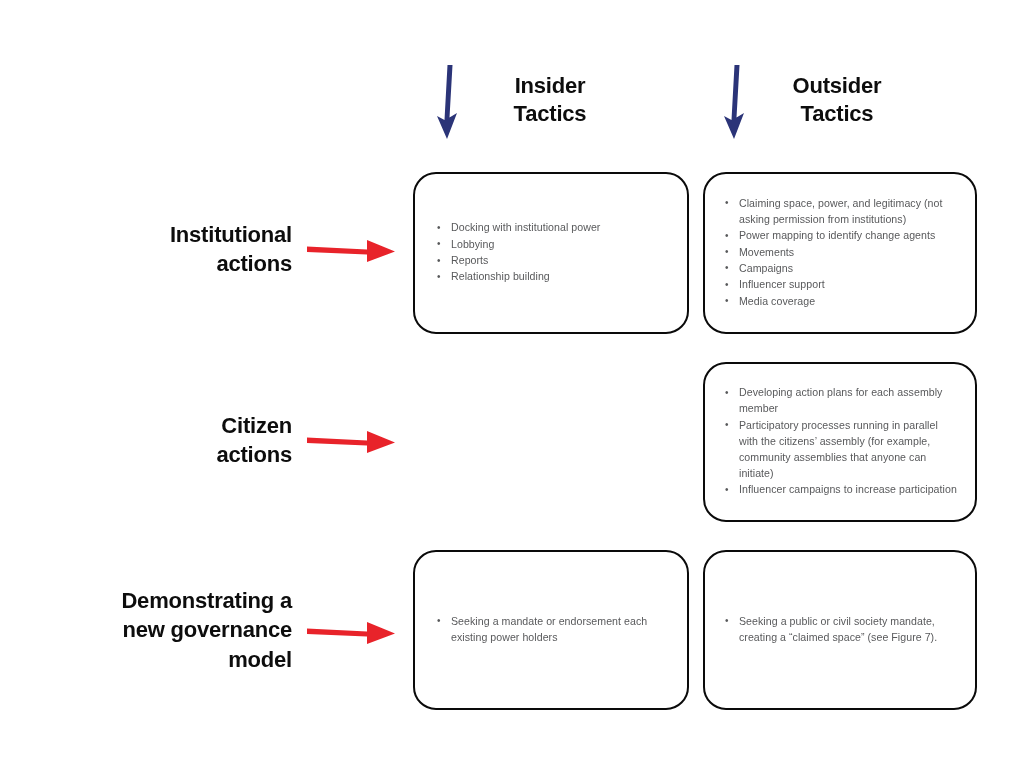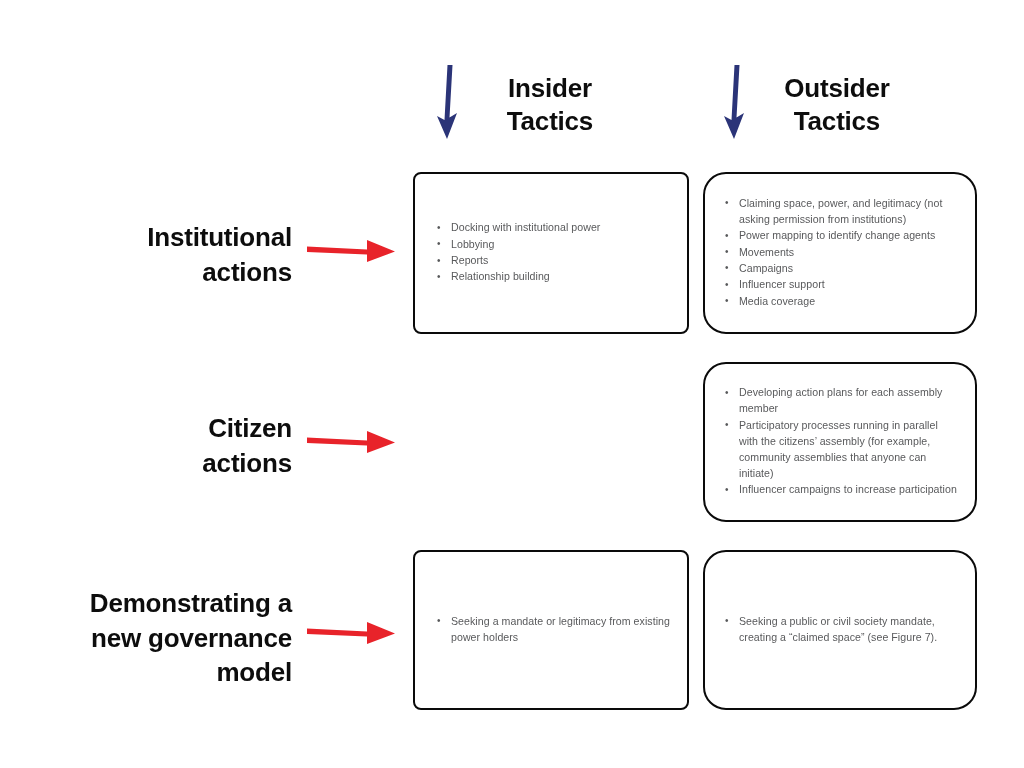--- a/index.html
+++ b/index.html
@@ -20,21 +20,21 @@
   #canvas {
     position: absolute;
     left: 0; top: 0;
     width: 1024px;
     height: 768px;
   }
 
   
   .col-header {
     position: absolute;
-    font-size: 26px;
+    font-size: 22px;
     font-weight: bold;
     line-height: 1.28;
     color: #0d0d0d;
     letter-spacing: -0.2px;
     text-align: center;
     white-space: pre-line;
   }
   #hdr-insider  { left: 470px; top: 72px;  width: 160px; }
   #hdr-outsider { left: 757px; top: 72px;  width: 160px; }
 
@@ -43,21 +43,21 @@
     width: 46px;
     height: 80px;
   }
   #arrow-insider  { left: 424px; top: 62px; }
   #arrow-outsider { left: 711px; top: 62px; }
 
   
   .row-label {
     position: absolute;
     text-align: right;
-    font-size: 26px;
+    font-size: 22px;
     font-weight: bold;
     line-height: 1.33;
     color: #0d0d0d;
     letter-spacing: -0.2px;
     white-space: pre-line;
   }
   #label-row-0 { left: 30px; top: 220px; width: 262px; }
   #label-row-1 { left: 30px; top: 411px; width: 262px; }
   #label-row-2 { left: 30px; top: 586px; width: 262px; }
 
@@ -74,21 +74,21 @@
   .card {
     position: absolute;
     box-sizing: border-box;
     border: 2.4px solid #0a0a0a;
     border-radius: 23px;
     background: #ffffff;
     display: flex;
     align-items: center;
     overflow: hidden;
   }
-  .card-insider  { left: 413px; width: 276px; border-radius: 8px; }
+  .card-insider  { left: 413px; width: 276px; }
   .card-outsider { left: 703px; width: 274px; }
 
   .row-0 { top: 172px; height: 162px; }
   .row-1 { top: 362px; height: 160px; }
   .row-2 { top: 550px; height: 160px; }
 
   .bullets {
     margin: 0;
     padding: 0 14px 0 36px;
     list-style: none;
@@ -179,21 +179,21 @@
   <div class="row-label" id="label-row-2">Demonstrating a
 new governance
 model</div>
   <div class="right-arrow" id="rarrow-row-2">
     <svg viewBox="0 0 92 34" width="92" height="34" aria-hidden="true">
       <path d="M2 13.5 L62 16.5 L62 7 L90 18.5 L62 29 L62 21.5 L2 19 Z" fill="#e8232a"></path>
     </svg>
   </div>
   <div class="card card-insider row-2">
     <ul class="bullets">
-        <li>Seeking a mandate or legitimacy from existing power holders</li>
+        <li>Seeking a mandate or endorsement each existing power holders</li>
       </ul>
   </div>
   <div class="card card-outsider row-2">
     <ul class="bullets">
         <li>Seeking a public or civil society mandate, creating a “claimed space” (see Figure 7).</li>
       </ul>
   </div>
 
 </div>
 

